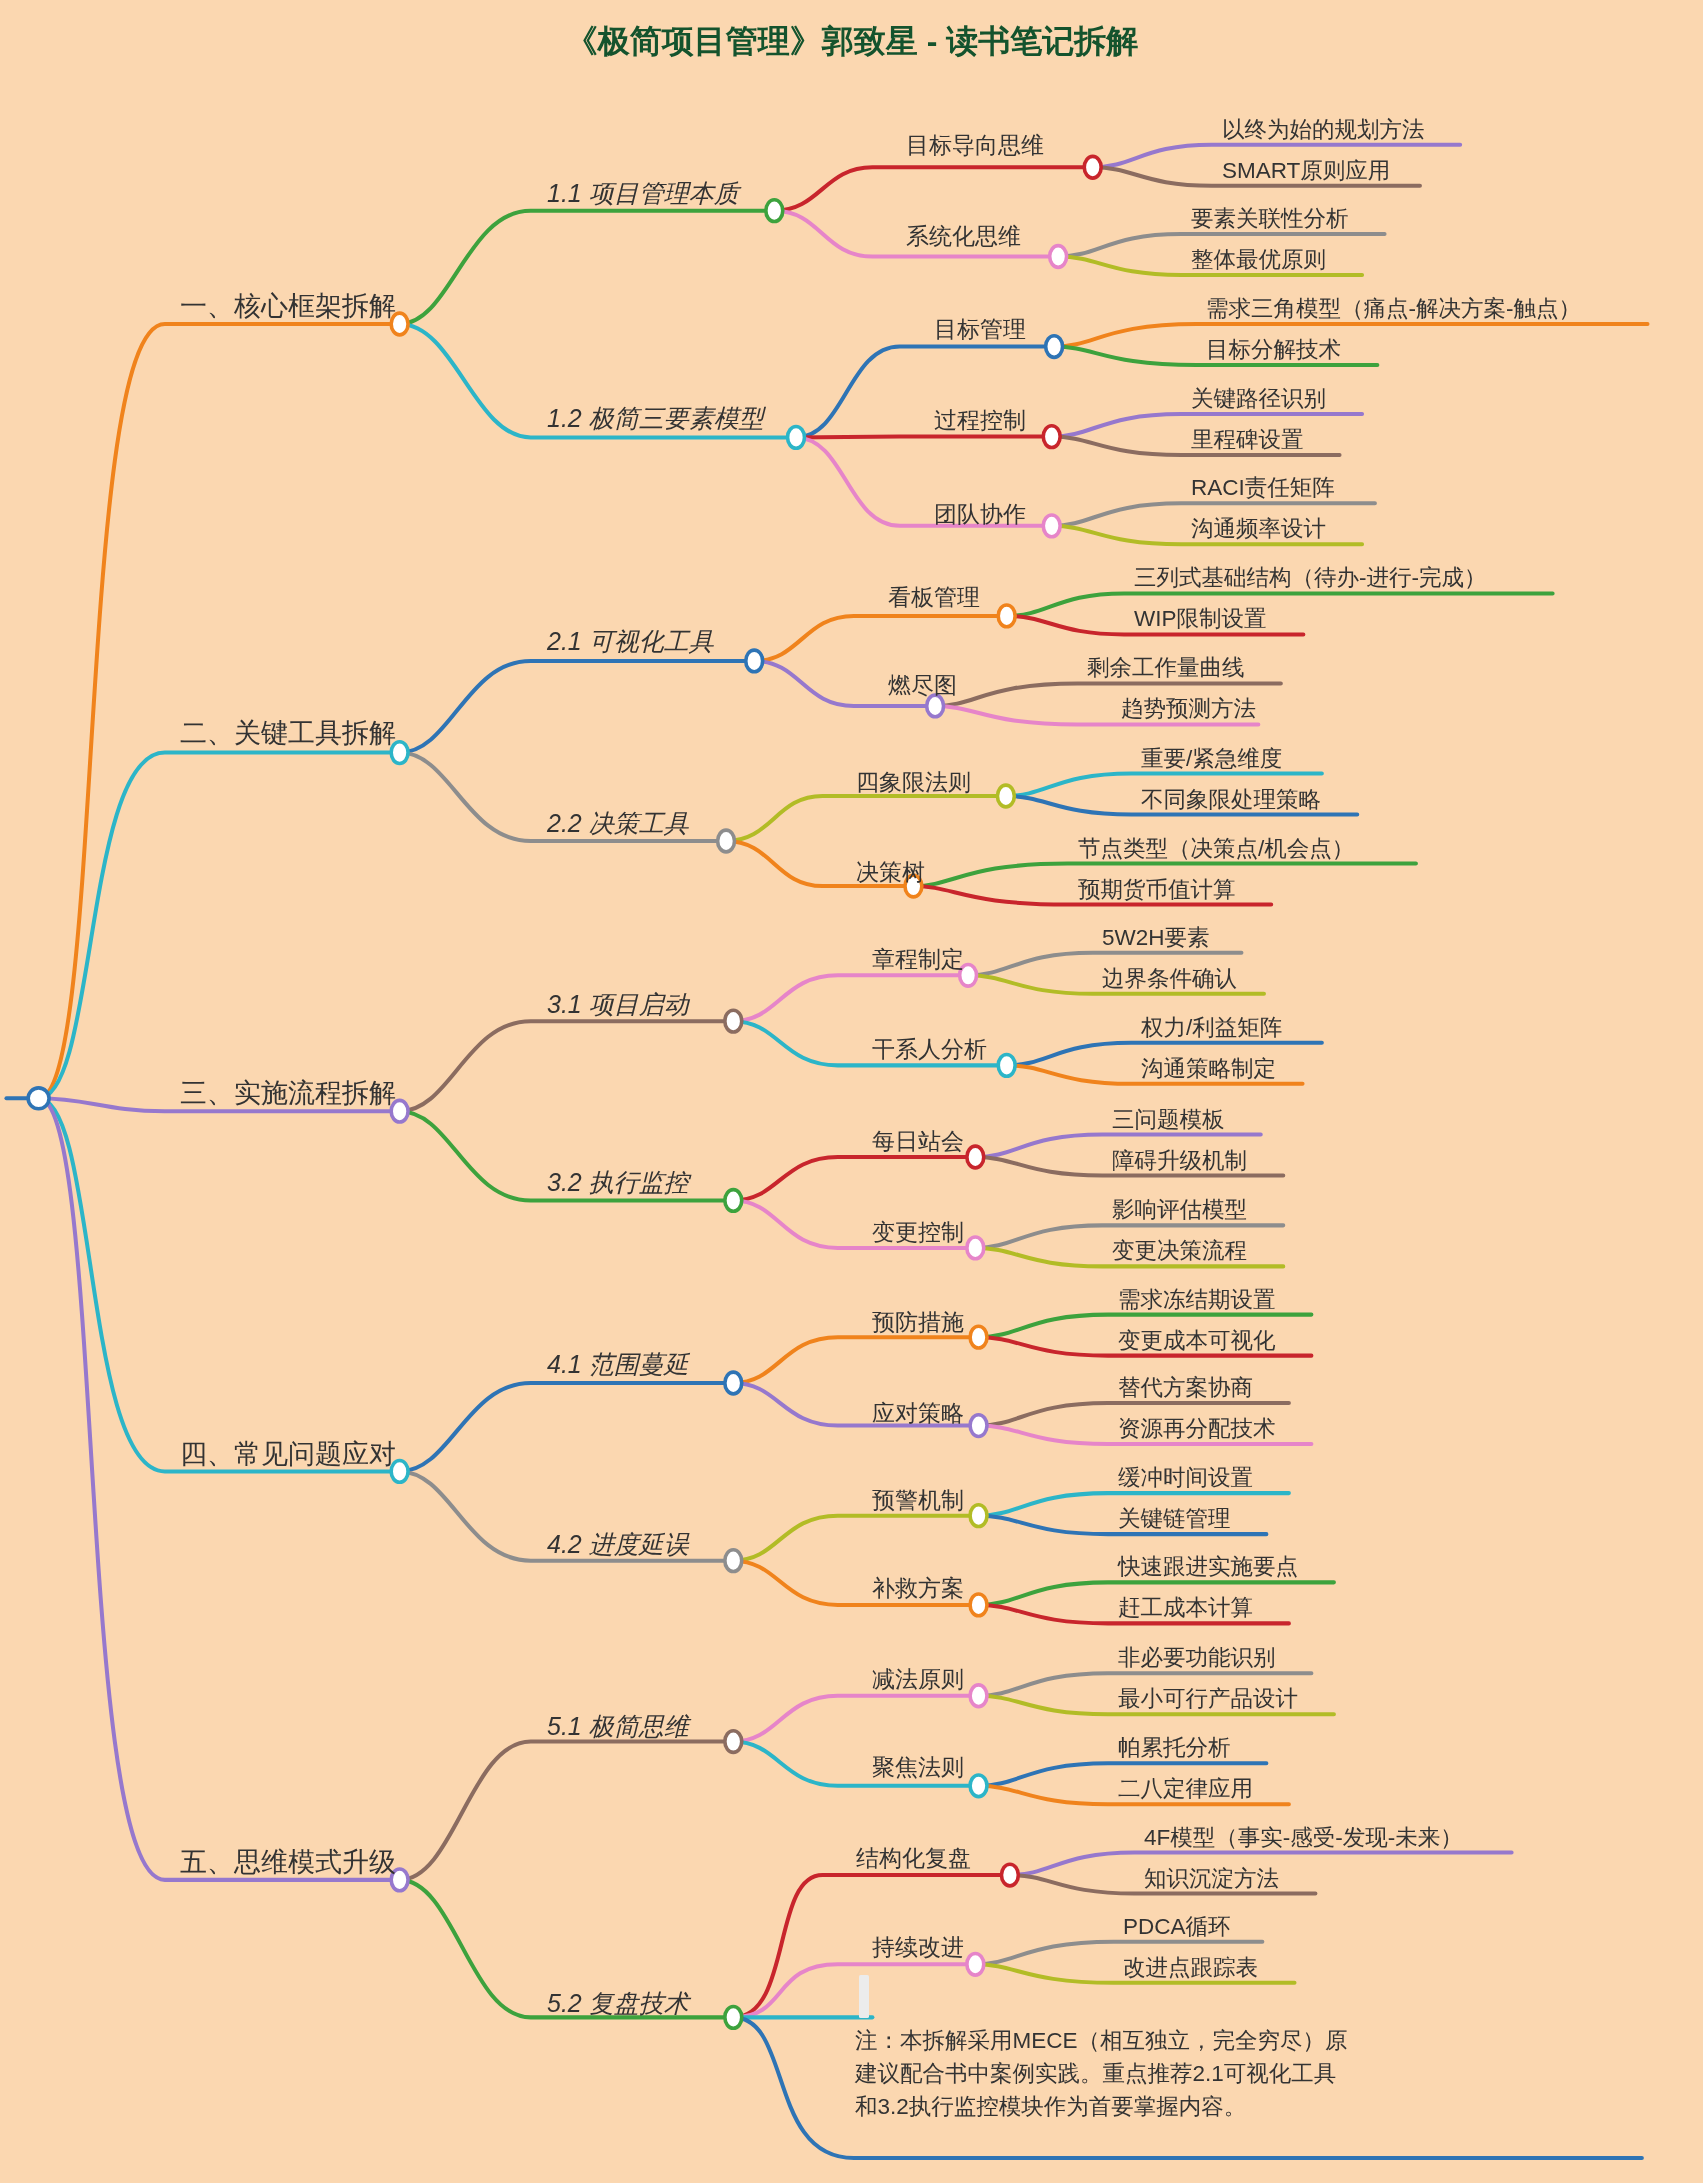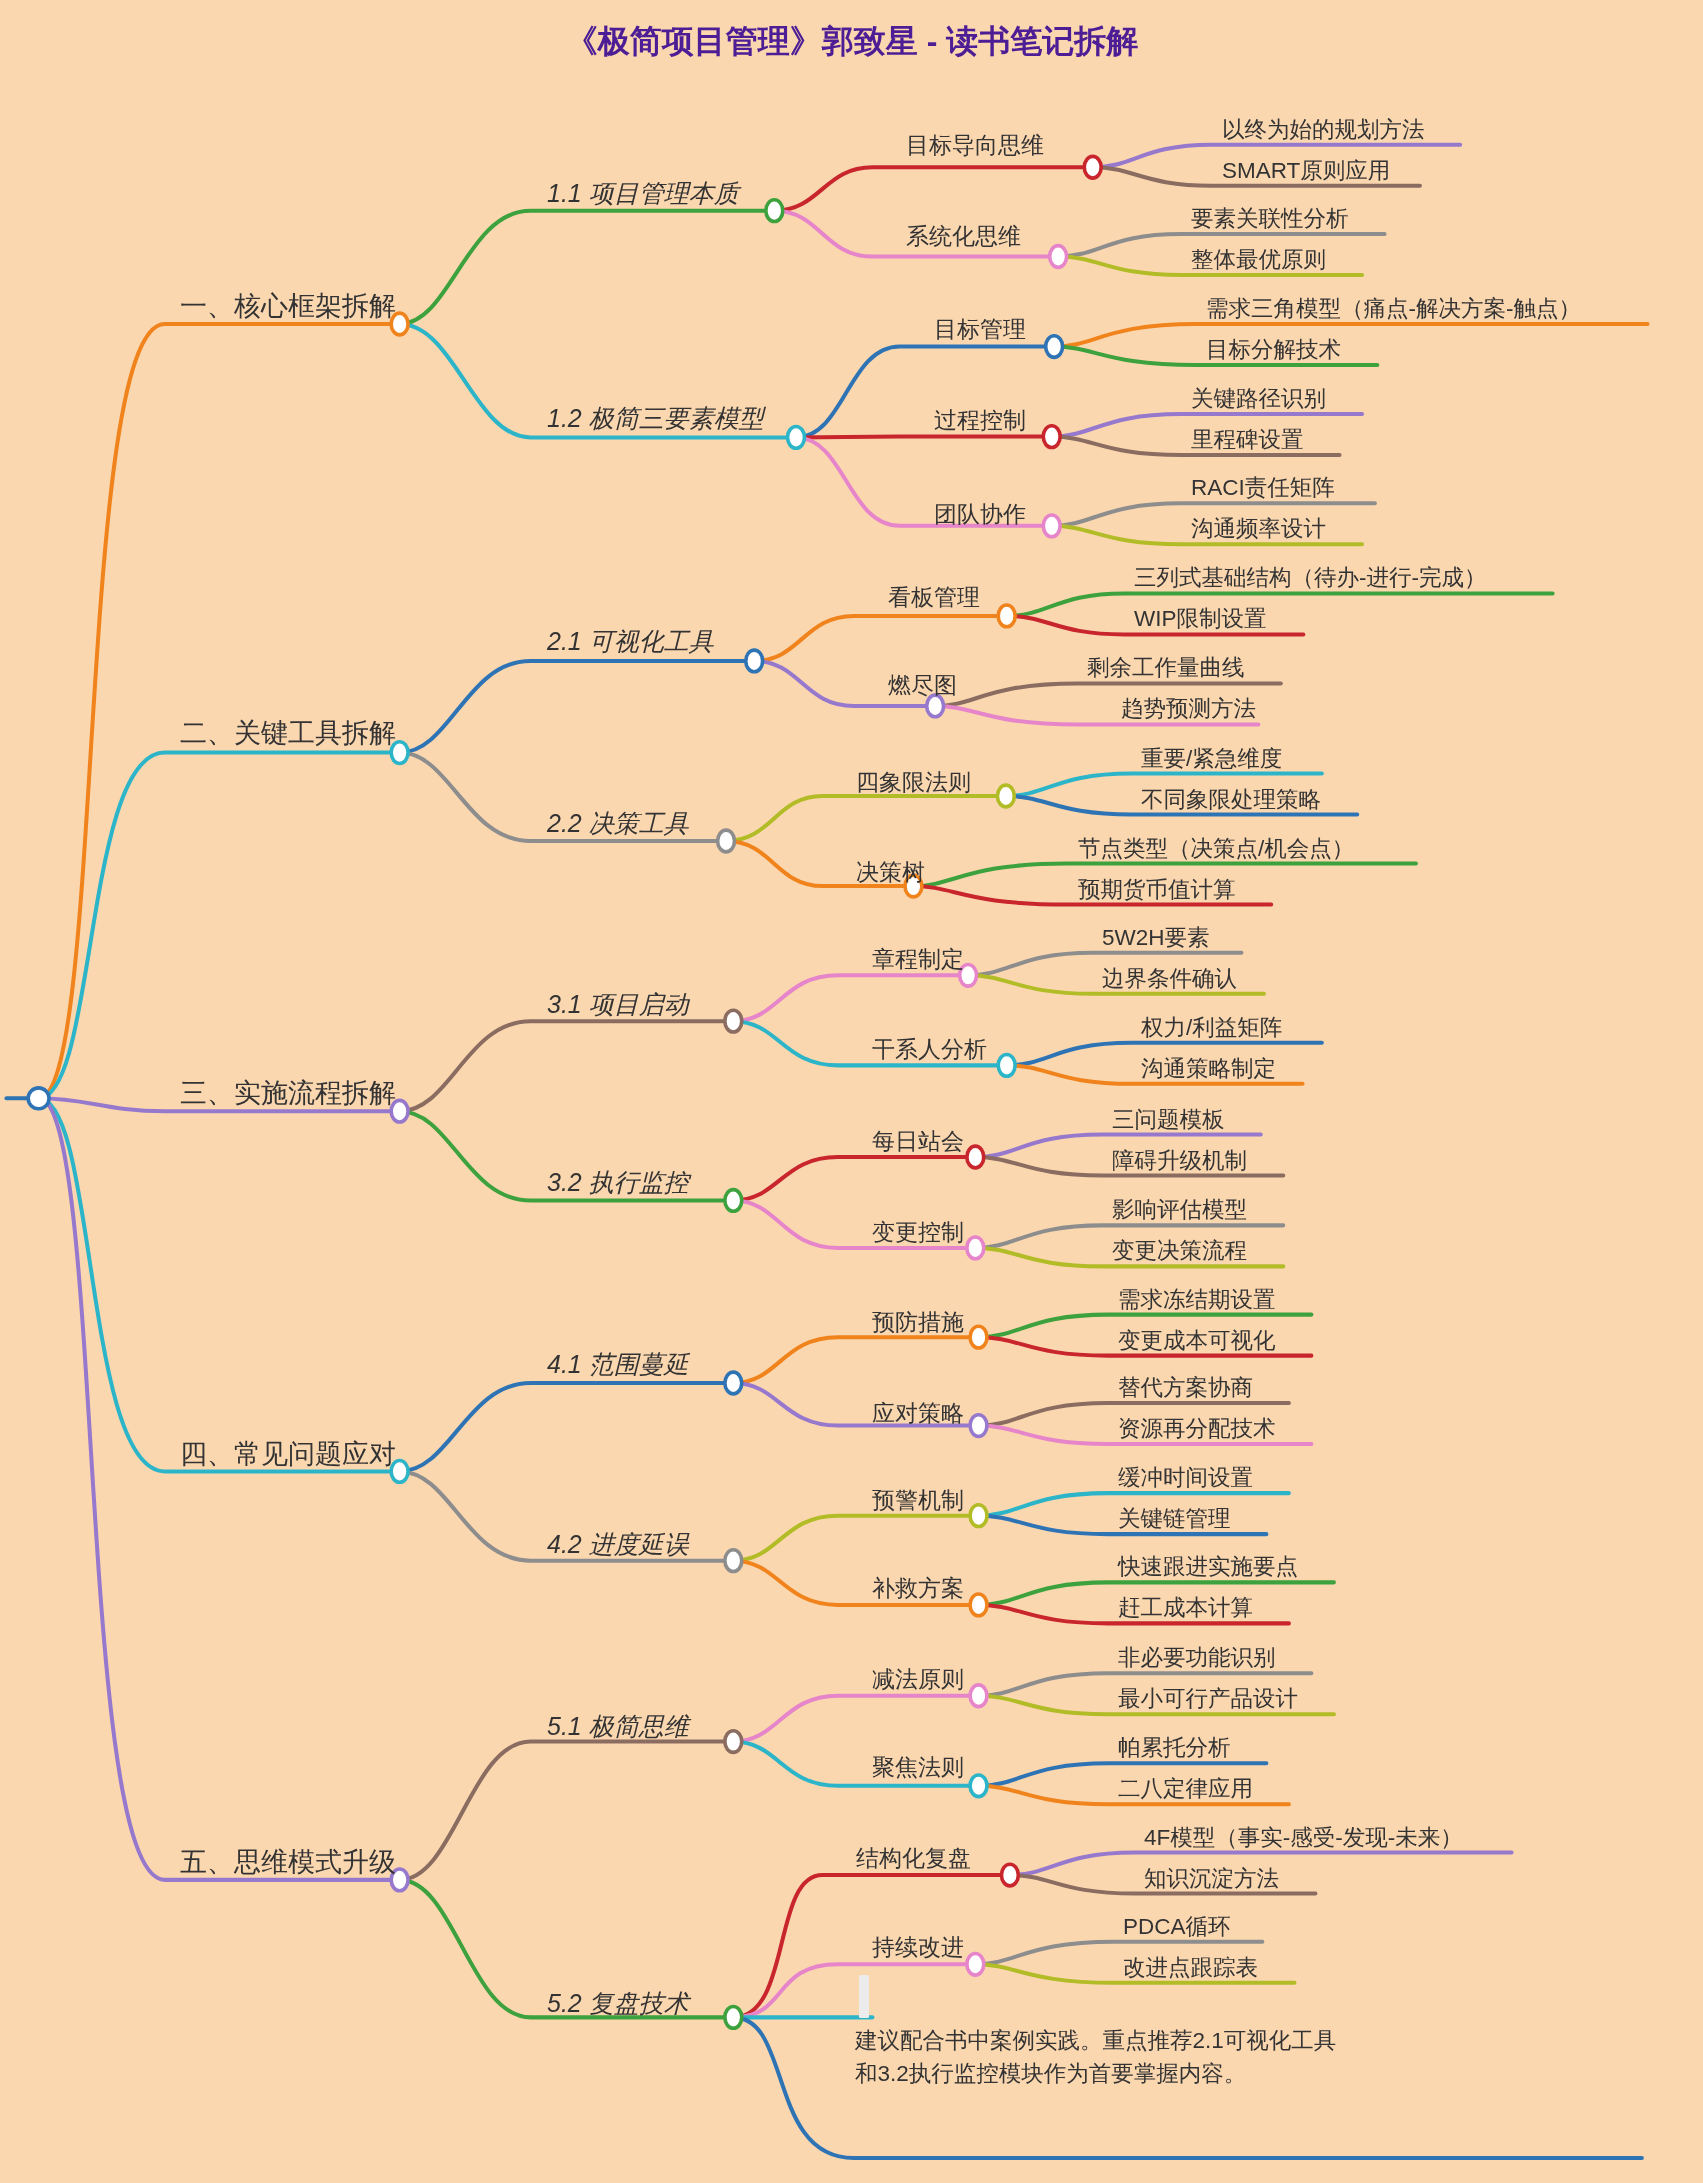--- a/index.html
+++ b/index.html
@@ -3,21 +3,21 @@
 <meta charset="utf-8">
 <style>
   html,body{margin:0;padding:0;background:#fbd7b0;}
   .stage{position:relative;width:1703px;height:2183px;background:#fbd7b0;overflow:hidden;
          font-family:"Liberation Sans","DejaVu Sans",sans-serif;}
   svg.wires{position:absolute;left:0;top:0;width:1703px;height:2183px;}
   svg.wires path{fill:none;stroke-width:5;stroke-linecap:round;}
   svg.wires ellipse{fill:#ffffff;stroke-width:4.5;}
   .t{position:absolute;transform:translateY(-50%);white-space:nowrap;color:#333;font-weight:500;}
   .title{position:absolute;left:852px;top:42px;transform:translate(-50%,-50%);
-         font-size:32px;font-weight:700;color:#4c1d95;white-space:nowrap;}
+         font-size:32px;font-weight:700;color:#14532d;white-space:nowrap;}
   .s1{font-size:27px;font-family:Liberation Serif, serif;}
   .s2{font-size:25px;font-style:italic;}
   .s3{font-size:23px;}
   .s4{font-size:22.5px;}
   .note{position:absolute;left:855px;top:2024px;font-size:22.5px;color:#333;font-weight:500;}
   .note div{height:33px;line-height:33px;white-space:nowrap;}
   .caret{position:absolute;left:859px;top:1975px;width:9.6px;height:43px;background:#ececec;border-radius:1.6px;}
 </style>
 </head>
 <body>
@@ -229,20 +229,21 @@
 <div class="t s4" style="left:1118px;top:1657px">非必要功能识别</div>
 <div class="t s4" style="left:1118px;top:1698px">最小可行产品设计</div>
 <div class="t s4" style="left:1118px;top:1747px">帕累托分析</div>
 <div class="t s4" style="left:1118px;top:1788px">二八定律应用</div>
 <div class="t s4" style="left:1144px;top:1837px">4F模型（事实-感受-发现-未来）</div>
 <div class="t s4" style="left:1144px;top:1878px">知识沉淀方法</div>
 <div class="t s4" style="left:1123px;top:1926px">PDCA循环</div>
 <div class="t s4" style="left:1123px;top:1967px">改进点跟踪表</div>
 
 <div class="note">
+  <div>注：本拆解采用MECE（相互独立，完全穷尽）原</div>
   <div>建议配合书中案例实践。重点推荐2.1可视化工具</div>
   <div>和3.2执行监控模块作为首要掌握内容。</div>
 </div>
 
 <div class="caret"></div>
 
 </div>
 
 
 </body></html>

